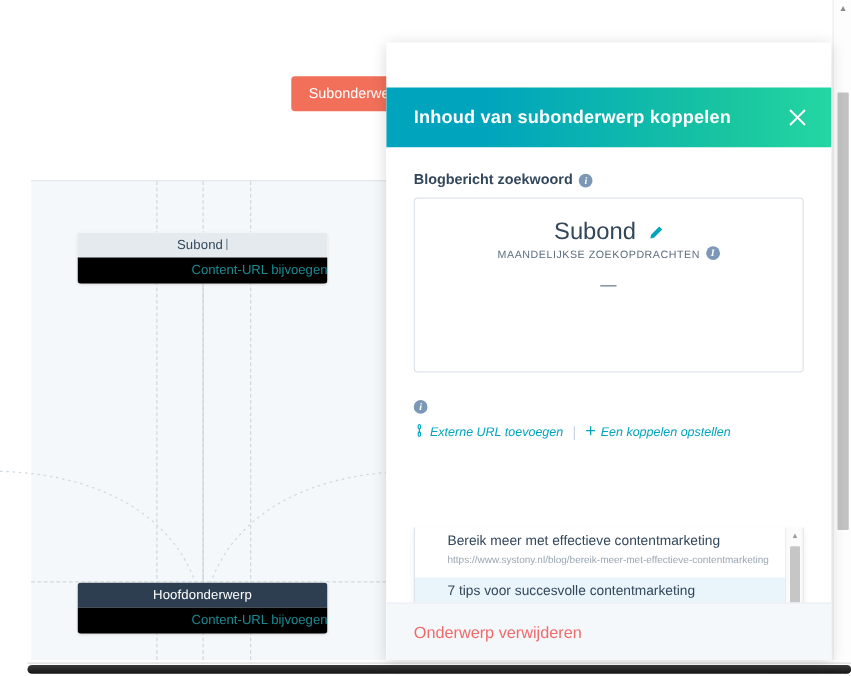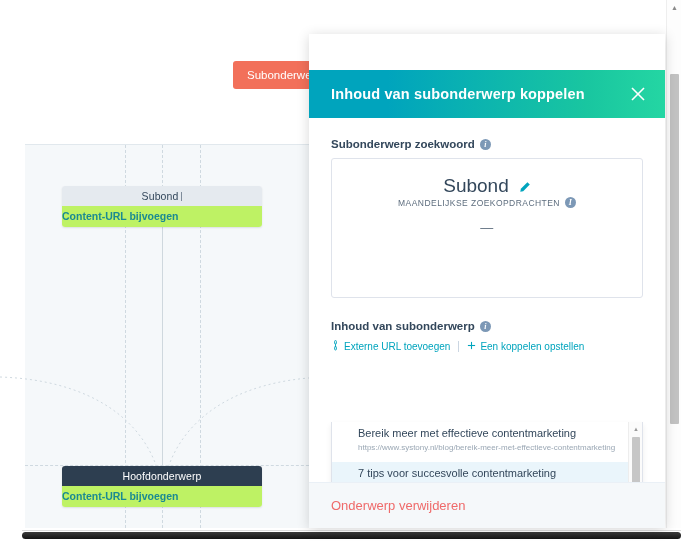--- a/index.html
+++ b/index.html
@@ -54,25 +54,25 @@
   .node-head {
     height: 20px; line-height: 20px;
     text-align: center;
     font-size: 10.5px;
     letter-spacing: .1px;
   }
   .node-sub .node-head { background: #e5eaef; color: #33475b; }
   .node-main .node-head { background: #2d3e50; color: #ffffff; font-size: 10.5px; }
   .node-body {
     height: 21px; line-height: 21px;
-    text-align: left;
-    background: #bef264;
+    text-align: right;
+    background: #000000;
     font-size: 10.5px;
     color: #1a8a92;
-    font-weight: bold;
+    font-weight: normal;
   }
   .node-sub { left: 62px; top: 186px; }
   .node-main { left: 62px; top: 466px; }
 
   .caret-after {
     display: inline-block; width: 1px; height: 9px;
     background: #7f8c9b; vertical-align: -1px; margin-left: 3px;
   }
 
   
@@ -172,21 +172,21 @@
   .kw-metric-value {
     margin-top: 12px; font-size: 13px; color: #5d6d7e; letter-spacing: .5px;
   }
 
   .section-gap { height: 22px; }
 
   .link-row {
     display: flex; align-items: center; gap: 8px;
     font-size: 10px; color: #00a4bd; margin-bottom: 10px;
   }
-  .link-row a { color: #00a4bd; text-decoration: none; display: flex; align-items: center; gap: 4px; }
+  .link-row a { color: #00a4bd; text-decoration: none; display: flex; align-items: center; gap: 4px; font-style: italic; }
   .link-divider { width: 1px; height: 11px; background: #cbd6e2; }
 
   .search-wrap { position: relative; }
   .search-input {
     width: 100%; height: 29px;
     border: 1px solid #7fd1d9; border-radius: 3px;
     padding: 0 30px 0 10px;
     font-size: 12px; color: #33475b;
     font-family: "Liberation Sans", sans-serif;
     outline: none; background: #fff;
@@ -300,21 +300,21 @@
         <svg width="18" height="18" viewBox="0 0 18 18">
           <line x1="3" y1="3" x2="15" y2="15" stroke="#ffffff" stroke-width="1.6"></line>
           <line x1="15" y1="3" x2="3" y2="15" stroke="#ffffff" stroke-width="1.6"></line>
         </svg>
       </div>
     </div>
 
     <div class="modal-body">
 
       <div class="field-label">
-        <span>Subonderwerp zoekwoord</span>
+        <span>Blogbericht zoekwoord</span>
         <span class="info-icon">i</span>
       </div>
 
       <div class="kw-card">
         <div class="kw-name-row">
           <div class="kw-name">Subond</div>
           <span class="pencil-icon">
             <svg width="13" height="13" viewBox="0 0 16 16">
               <path d="M11.6 1.5l2.9 2.9-8.1 8.1-3.6.7.7-3.6z" fill="#00a4bd"></path>
             </svg>
@@ -323,21 +323,20 @@
         <div class="kw-metric-label">
           <span>MAANDELIJKSE ZOEKOPDRACHTEN</span>
           <span class="info-icon">i</span>
         </div>
         <div class="kw-metric-value">—</div>
       </div>
 
       <div class="section-gap"></div>
 
       <div class="field-label">
-        <span>Inhoud van subonderwerp</span>
         <span class="info-icon">i</span>
       </div>
 
       <div class="link-row">
         <a href="#">
           <span>
             <svg width="9" height="11" viewBox="0 0 10 12">
               <rect x="4" y="0.5" width="2" height="4" rx="1" fill="none" stroke="#00a4bd" stroke-width="1"></rect>
               <rect x="4" y="7" width="2" height="4" rx="1" fill="none" stroke="#00a4bd" stroke-width="1"></rect>
               <line x1="5" y1="4" x2="5" y2="8" stroke="#00a4bd" stroke-width="1"></line>

